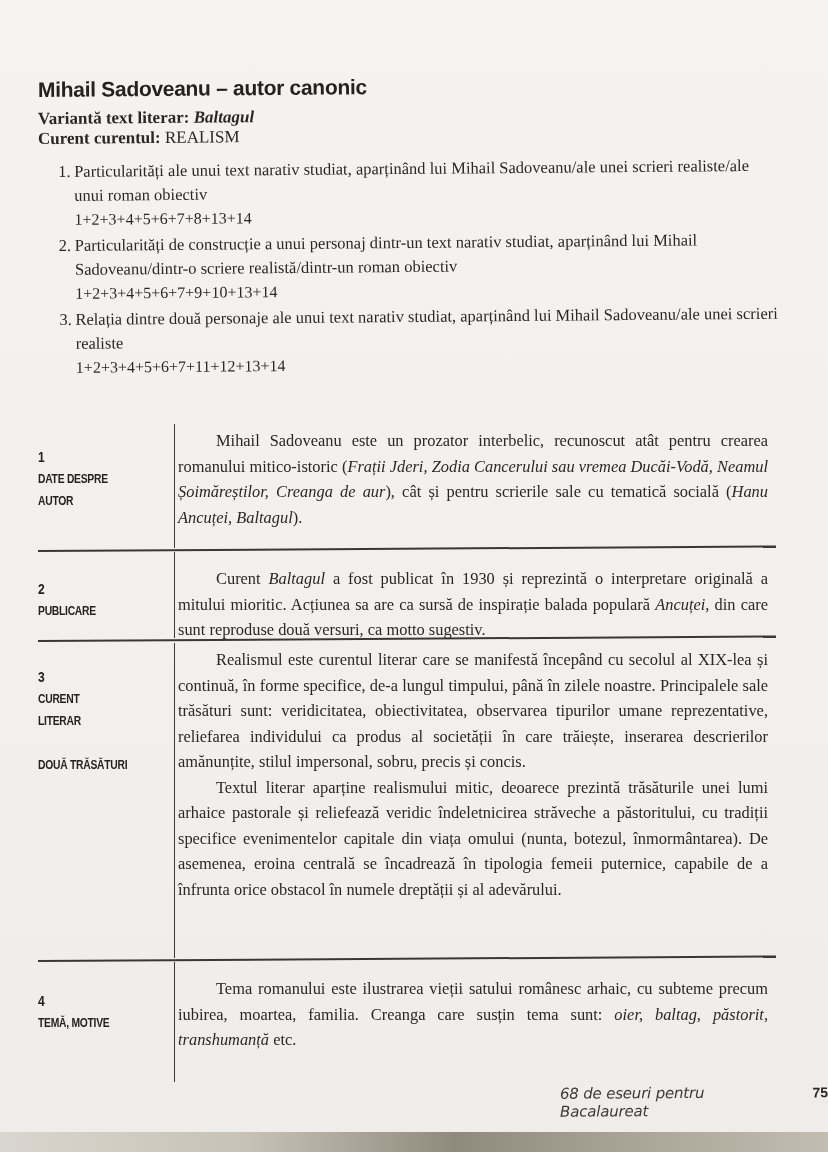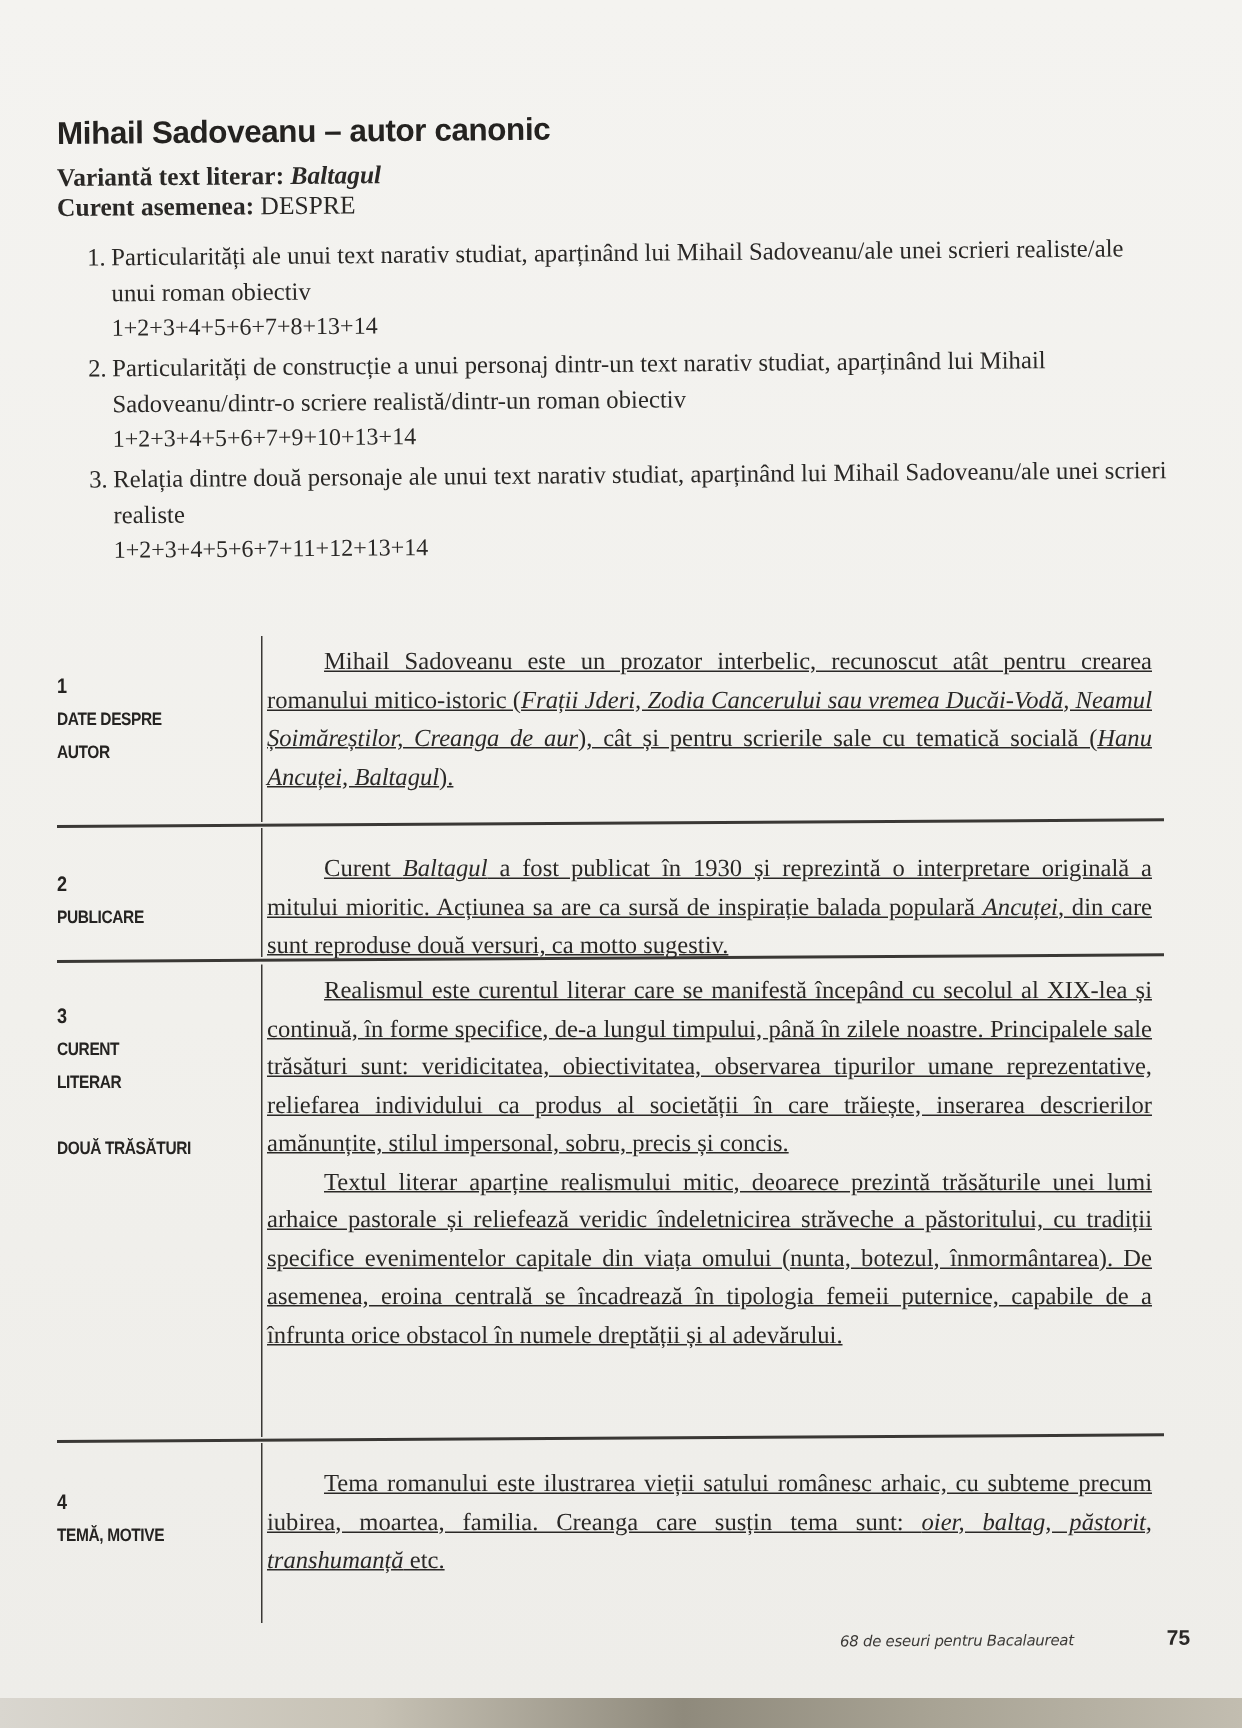--- a/index.html
+++ b/index.html
@@ -109,21 +109,20 @@
       line-height: 22px;
     }
     .row-text {
       position: absolute;
       left: 140px;
       width: 590px;
       font-size: 16.4px;
       line-height: 25.5px;
       text-align: justify;
       color: #2a2826;
-      text-decoration: underline;
     }
     .row-text p {
       margin: 0;
       text-indent: 38px;
     }
     .row-text i { font-style: italic; }
 
     .vline {
       position: absolute;
       left: 174px;
@@ -145,24 +144,23 @@
       left: 560px;
       top: 1084px;
       display: flex;
       align-items: baseline;
       gap: 18px;
       transform: rotate(-0.3deg);
     }
     .footer-book {
       font-family: "DejaVu Sans", sans-serif;
       font-style: italic;
-      font-size: 10px;
+      font-size: 15px;
       color: #3b3936;
       letter-spacing: -0.2px;
-      text-align: right;
     }
     .footer-page {
       font-family: "Liberation Sans", "DejaVu Sans", sans-serif;
       font-weight: bold;
       font-size: 14px;
       color: #2a2826;
       margin-left: 44px;
     }
   </style>
 </head>
@@ -170,22 +168,22 @@
 
 <div class="page">
 
   <div class="title">Mihail Sadoveanu – autor canonic</div>
 
   <div class="meta-line meta-1">
     <b>Variantă text literar:</b>
     <i>Baltagul</i>
   </div>
   <div class="meta-line meta-2">
-    <b>Curent asemenea:</b>
-    <span>DESPRE</span>
+    <b>Curent curentul:</b>
+    <span>REALISM</span>
   </div>
 
   <div class="subjects">
     <div class="subject">
       <span class="subject-num">1.</span>
       <div class="subject-body">
         <div>Particularități ale unui text narativ studiat, aparținând lui Mihail Sadoveanu/ale unei scrieri realiste/ale unui roman obiectiv</div>
         <div class="subject-formula">1+2+3+4+5+6+7+8+13+14</div>
       </div>
     </div>

